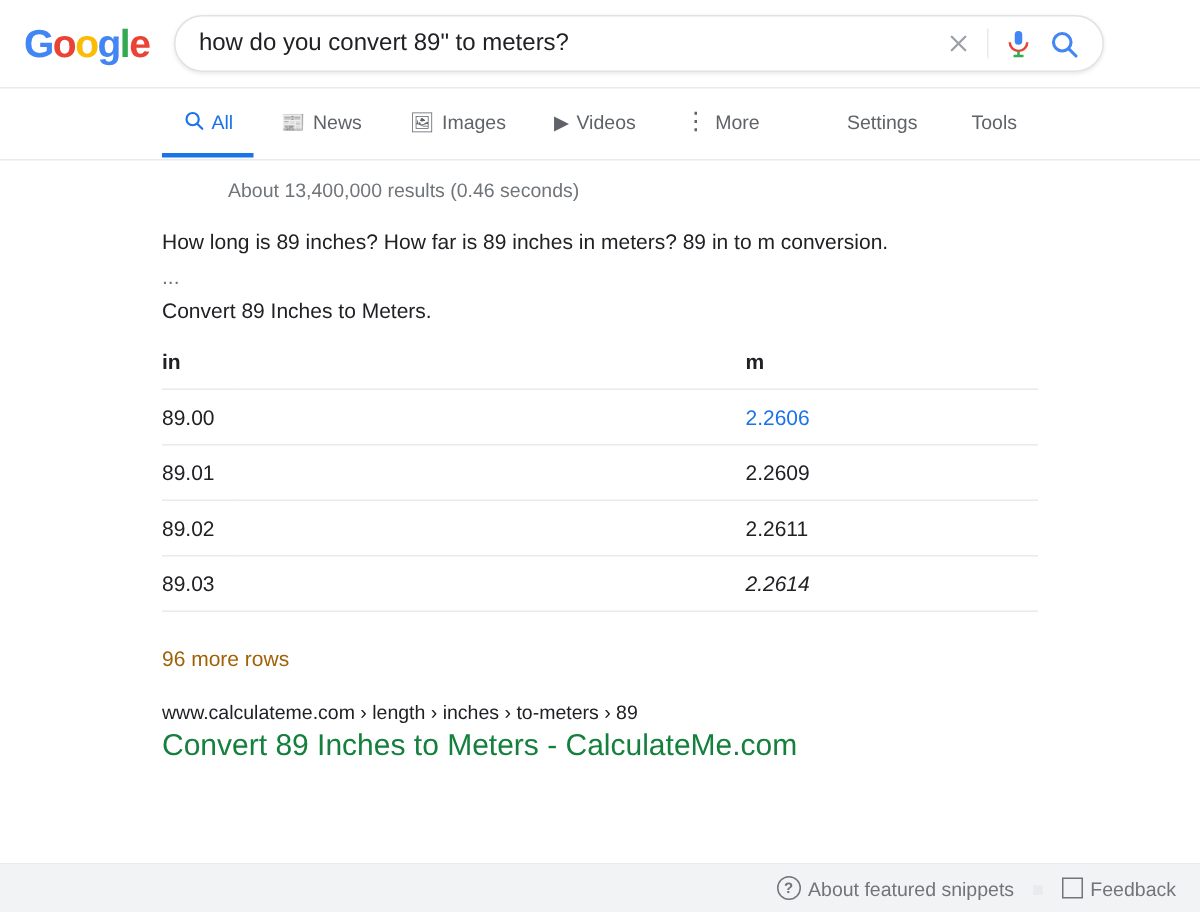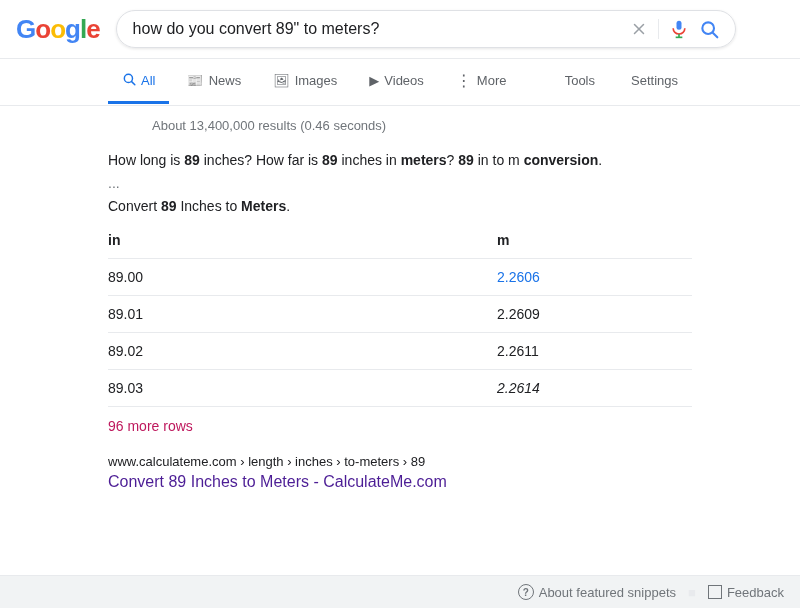--- a/index.html
+++ b/index.html
@@ -126,21 +126,21 @@
     }
 
     .snippet-text {
       font-size: 14px;
       color: #202124;
       line-height: 1.6;
       margin-bottom: 4px;
     }
 
     .snippet-text b {
-      font-weight: bold;
+      font-weight: normal;
     }
 
     .ellipsis {
       color: #70757a;
       margin-bottom: 4px;
     }
 
     
     .conversion-table {
       width: 100%;
@@ -163,38 +163,38 @@
       color: #202124;
     }
 
     .link-blue {
       color: #1a73e8;
       text-decoration: none;
       cursor: pointer;
     }
 
     .more-rows {
-      color: #be185d;
+      color: #a16207;
       cursor: pointer;
       font-size: 14px;
-      margin: 11px 0 20px;
+      margin: 23px 0 20px;
       display: inline-block;
       text-align: right;
     }
 
     
     .source-url {
       font-size: 13px;
       color: #202124;
       margin-bottom: 4px;
     }
 
     .result-title {
-      font-size: 16px;
-      color: #4c1d95;
+      font-size: 20px;
+      color: #15803d;
       cursor: pointer;
       text-decoration: none;
       display: block;
     }
 
     
     .footer {
       position: fixed;
       bottom: 0;
       right: 0;
@@ -306,24 +306,24 @@
     <span>Videos</span>
   </a>
 
   <a class="tab">
     <span style="font-size:16px;">⋮</span>
     <span>More</span>
   </a>
 
   <div class="tabs-right">
     <a class="tab">
-      <span>Tools</span>
+      <span>Settings</span>
     </a>
     <a class="tab">
-      <span>Settings</span>
+      <span>Tools</span>
     </a>
   </div>
 </div>
 
 <div class="content">
   <div class="results-count">About 13,400,000 results (0.46 seconds)</div>
 
   <div class="snippet-text">
     <span>How long is </span><b>89</b><span> inches? How far is </span><b>89</b><span> inches in </span><b>meters</b><span>? </span><b>89</b><span> in to m </span><b>conversion</b><span>.</span>
   </div>

